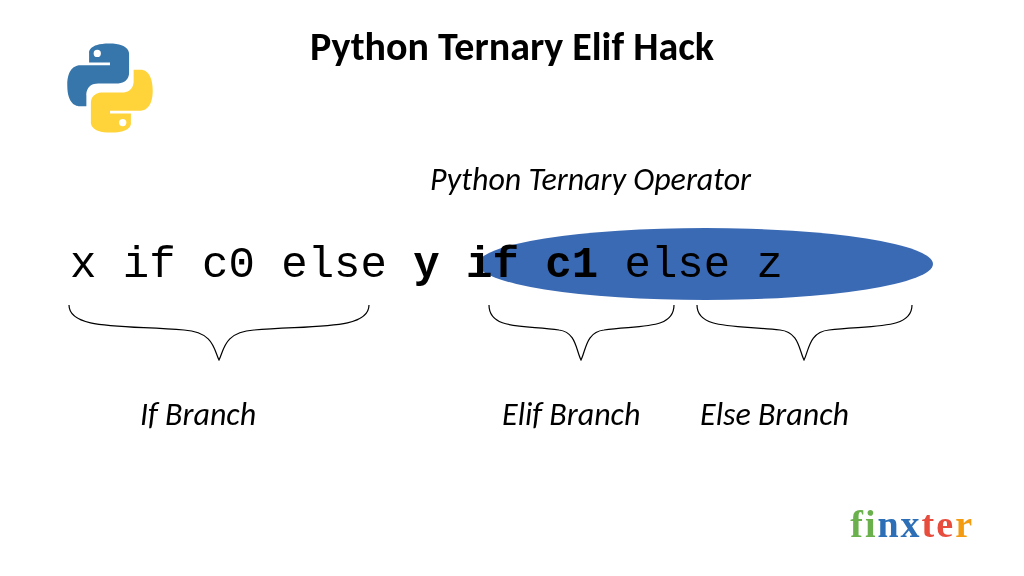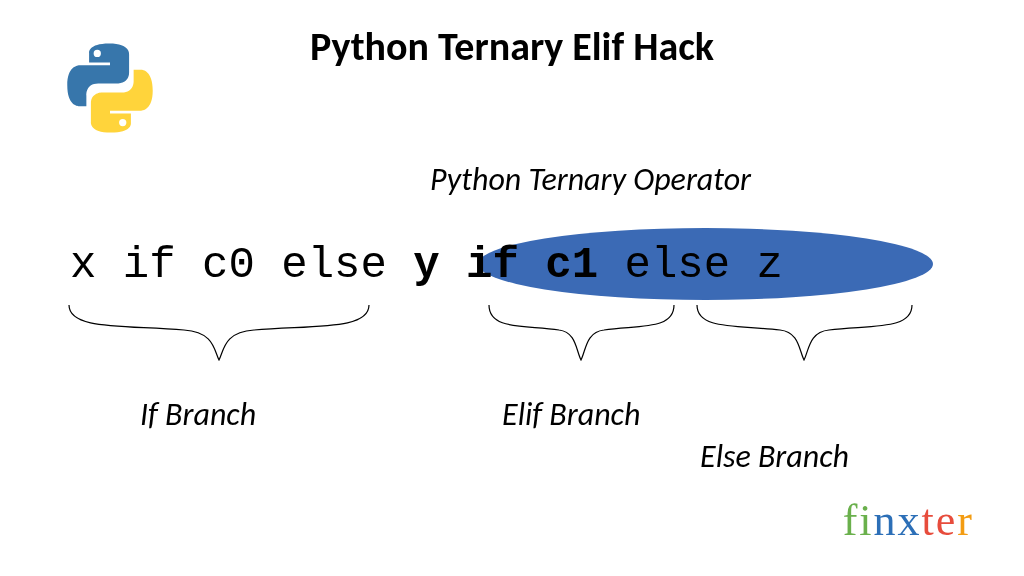--- a/index.html
+++ b/index.html
@@ -66,23 +66,24 @@
     position: absolute;
     font-size: 32px;
     font-style: italic;
     color: #000;
   }
   .label.bold { font-weight: normal; }
   .finxter-logo {
     position: absolute;
     bottom: 30px;
     right: 50px;
-    font-size: 44px;
+    font-size: 38px;
     font-family: Georgia, serif;
     letter-spacing: 2px;
+    font-weight: bold;
   }
   .finxter-logo span { display: inline-block; }
 </style>
 </head>
 <body>
 
 <svg class="python-logo" viewBox="0 0 110 110">
   <path d="M54 6c-23 0-22 10-22 10v11h23v3H23s-15-2-15 22 13 23 13 23h8V63s-1-13 13-13h22s12 0 12-12V18s2-12-22-12zm-13 7a4 4 0 1 1 0 8 4 4 0 0 1 0-8z" fill="#3776ab"></path>
   <path d="M56 104c23 0 22-10 22-10V83H55v-3h32s15 2 15-22-13-23-13-23h-8v12s1 13-13 13H46s-12 0-12 12v20s-2 12 22 12zm13-7a4 4 0 1 1 0-8 4 4 0 0 1 0 8z" fill="#ffd43b"></path>
 </svg>
@@ -104,15 +105,15 @@
 <svg class="brace" style="top:300px; left:484px;" width="195" height="70" viewBox="0 0 195 70">
   <path d="M5 5 C5 30, 40 25, 75 30 C92 32, 92 50, 97 60 C102 50, 102 32, 120 30 C155 25, 190 30, 190 5"></path>
 </svg>
 
 <svg class="brace" style="top:300px; left:692px;" width="225" height="70" viewBox="0 0 225 70">
   <path d="M5 5 C5 30, 45 25, 88 30 C107 32, 107 50, 112 60 C117 50, 117 32, 137 30 C180 25, 220 30, 220 5"></path>
 </svg>
 
 <div class="label" style="top:395px; left:140px;">If Branch</div>
 <div class="label bold" style="top:395px; left:502px;">Elif Branch</div>
-<div class="label" style="top:395px; left:700px;margin-top:42px;">Else Branch</div>
+<div class="label" style="top:395px; left:700px;">Else Branch</div>
 
 <div class="finxter-logo"><span style="color: rgb(106, 176, 76);">f</span><span style="color: rgb(106, 176, 76);">i</span><span style="color: rgb(44, 111, 183);">n</span><span style="color: rgb(44, 111, 183);">x</span><span style="color: rgb(231, 76, 60);">t</span><span style="color: rgb(231, 76, 60);">e</span><span style="color: rgb(243, 156, 18);">r</span></div>
 
 </body></html>

